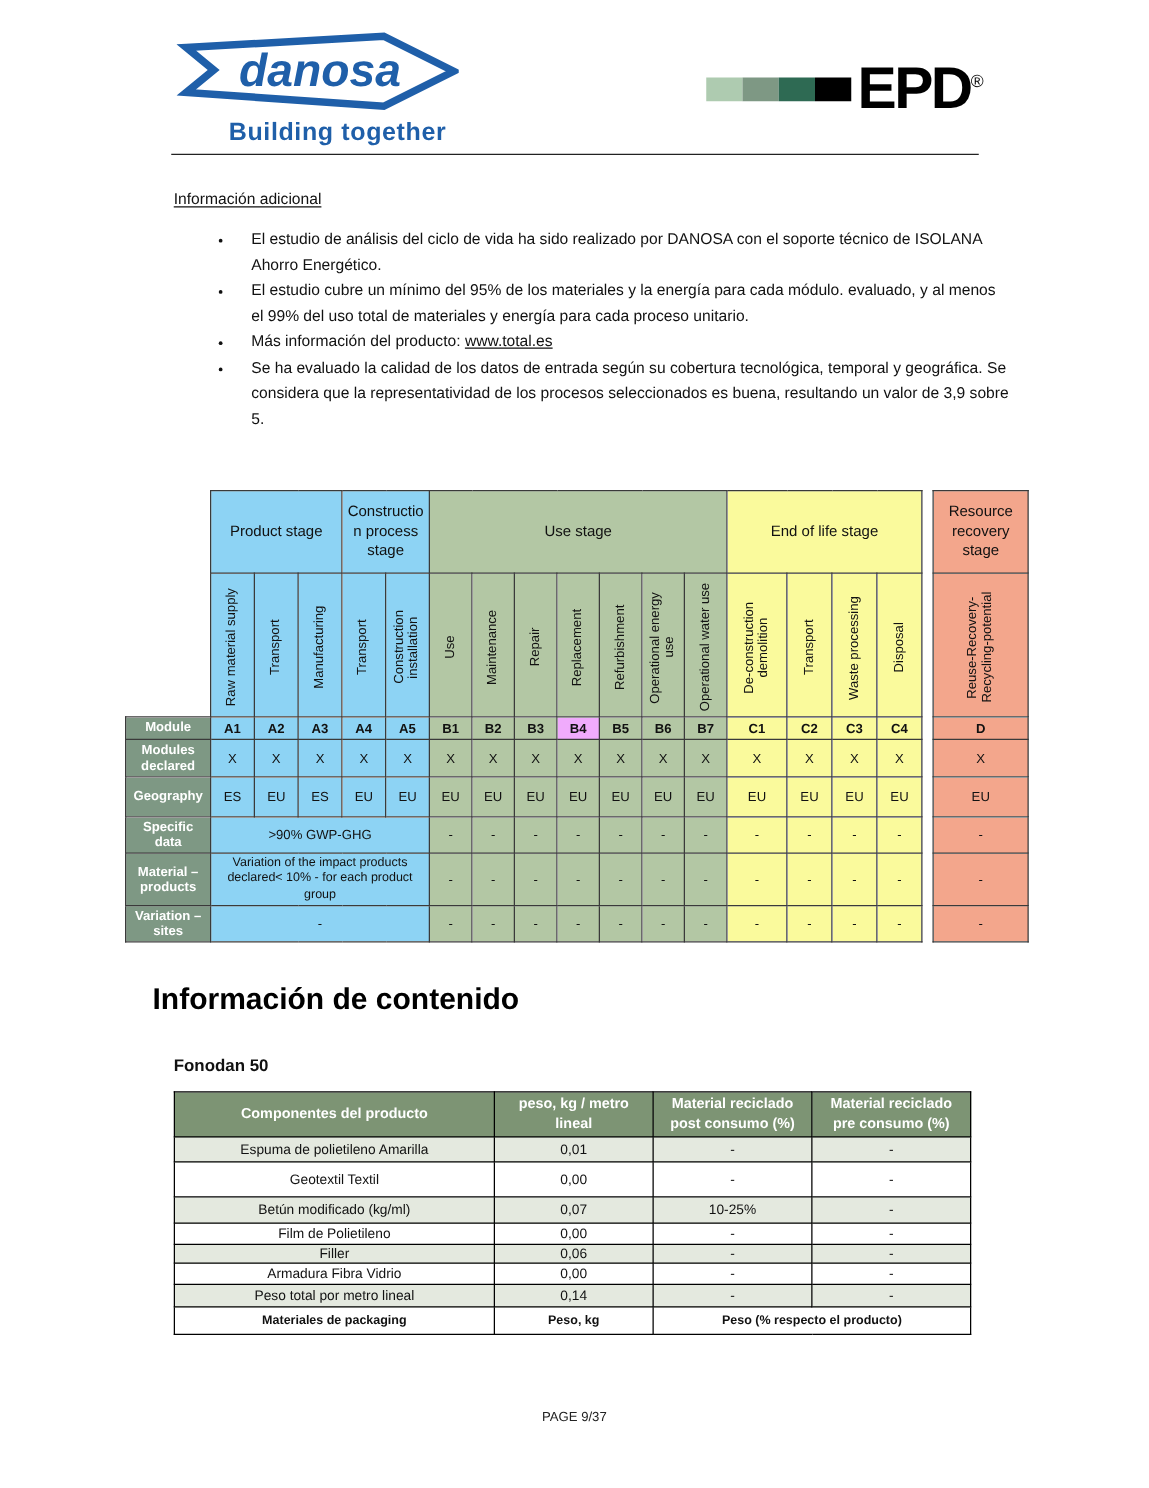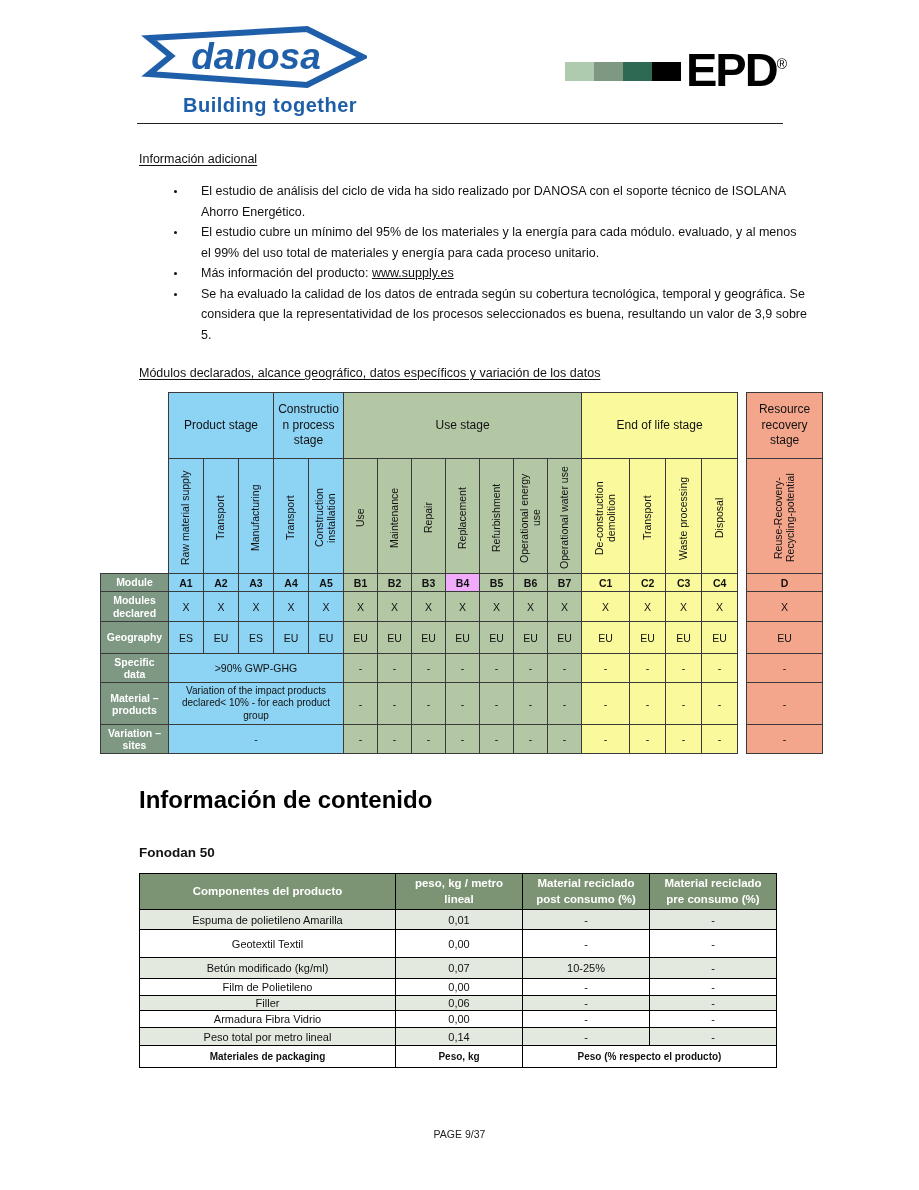--- a/index.html
+++ b/index.html
@@ -41,21 +41,21 @@
   tr.r-stage   { height:66px; }
   tr.r-vlabel  { height:114px; }
   tr.r-module  { height:18px; }
   tr.r-declared{ height:30px; }
   tr.r-geo     { height:32px; }
   tr.r-spec    { height:28px; }
   tr.r-varp    { height:42px; }
   tr.r-vars    { height:27px; }
 
   
-  .content-heading { position:absolute; top:786px; left:139px; margin:0; font-size:24px; font-weight:bold; color:#000; }
+  .content-heading { position:absolute; top:786px; left:122px; margin:0; font-size:24px; font-weight:bold; color:#000; }
   .product-name { position:absolute; top:845px; left:139px; font-size:13.5px; font-weight:bold; }
   #ctable { position:absolute; top:873px; left:139px; width:637px; border-collapse:collapse; table-layout:fixed; }
   #ctable td, #ctable th { border:1px solid #000; text-align:center; vertical-align:middle; font-size:11px; padding:1px 4px; color:#111; }
   #ctable thead th { color:#fff; font-weight:bold; font-size:11.5px; line-height:1.35; }
   #ctable thead tr { height:36px;margin-top:32px; }
   #ctable tbody tr:nth-child(1) { height:20px; }
   #ctable tbody tr:nth-child(2) { height:28px; }
   #ctable tbody tr:nth-child(3) { height:21px; }
   #ctable tbody tr:nth-child(4) { height:17px; }
   #ctable tbody tr:nth-child(5) { height:15px; }
@@ -88,25 +88,24 @@
     </div>
     <div class="epd-word"><span>EPD</span><span class="epd-reg">®</span></div>
   </div>
 
   <div class="hdr-rule"></div>
 
   <div class="info-title underlined">Información adicional</div>
   <ul class="bullets">
       <li><span>El estudio de análisis del ciclo de vida ha sido realizado por DANOSA con el soporte técnico de ISOLANA Ahorro Energético.</span></li>
       <li><span>El estudio cubre un mínimo del 95% de los materiales y la energía para cada módulo. evaluado, y al menos el 99% del uso total de materiales y energía para cada proceso unitario.</span></li>
-      <li><span>Más información del producto: </span><span class="link">www.supply.es</span></li>
+      <li><span>Más información del producto: </span><span class="link">www.total.es</span></li>
       <li><span>Se ha evaluado la calidad de los datos de entrada según su cobertura tecnológica, temporal y geográfica. Se considera que la representatividad de los procesos seleccionados es buena, resultando un valor de 3,9 sobre 5.</span></li>
     </ul>
 
-  <div class="modules-title underlined">Módulos declarados, alcance geográfico, datos específicos y variación de los datos</div>
   <table id="modtable">
       <colgroup>
         <col style="width: 68px;">
         <col style="width: 35px;">
         <col style="width: 35px;">
         <col style="width: 35px;">
         <col style="width: 35px;">
         <col style="width: 35px;">
         <col style="width: 34px;">
         <col style="width: 34px;">

